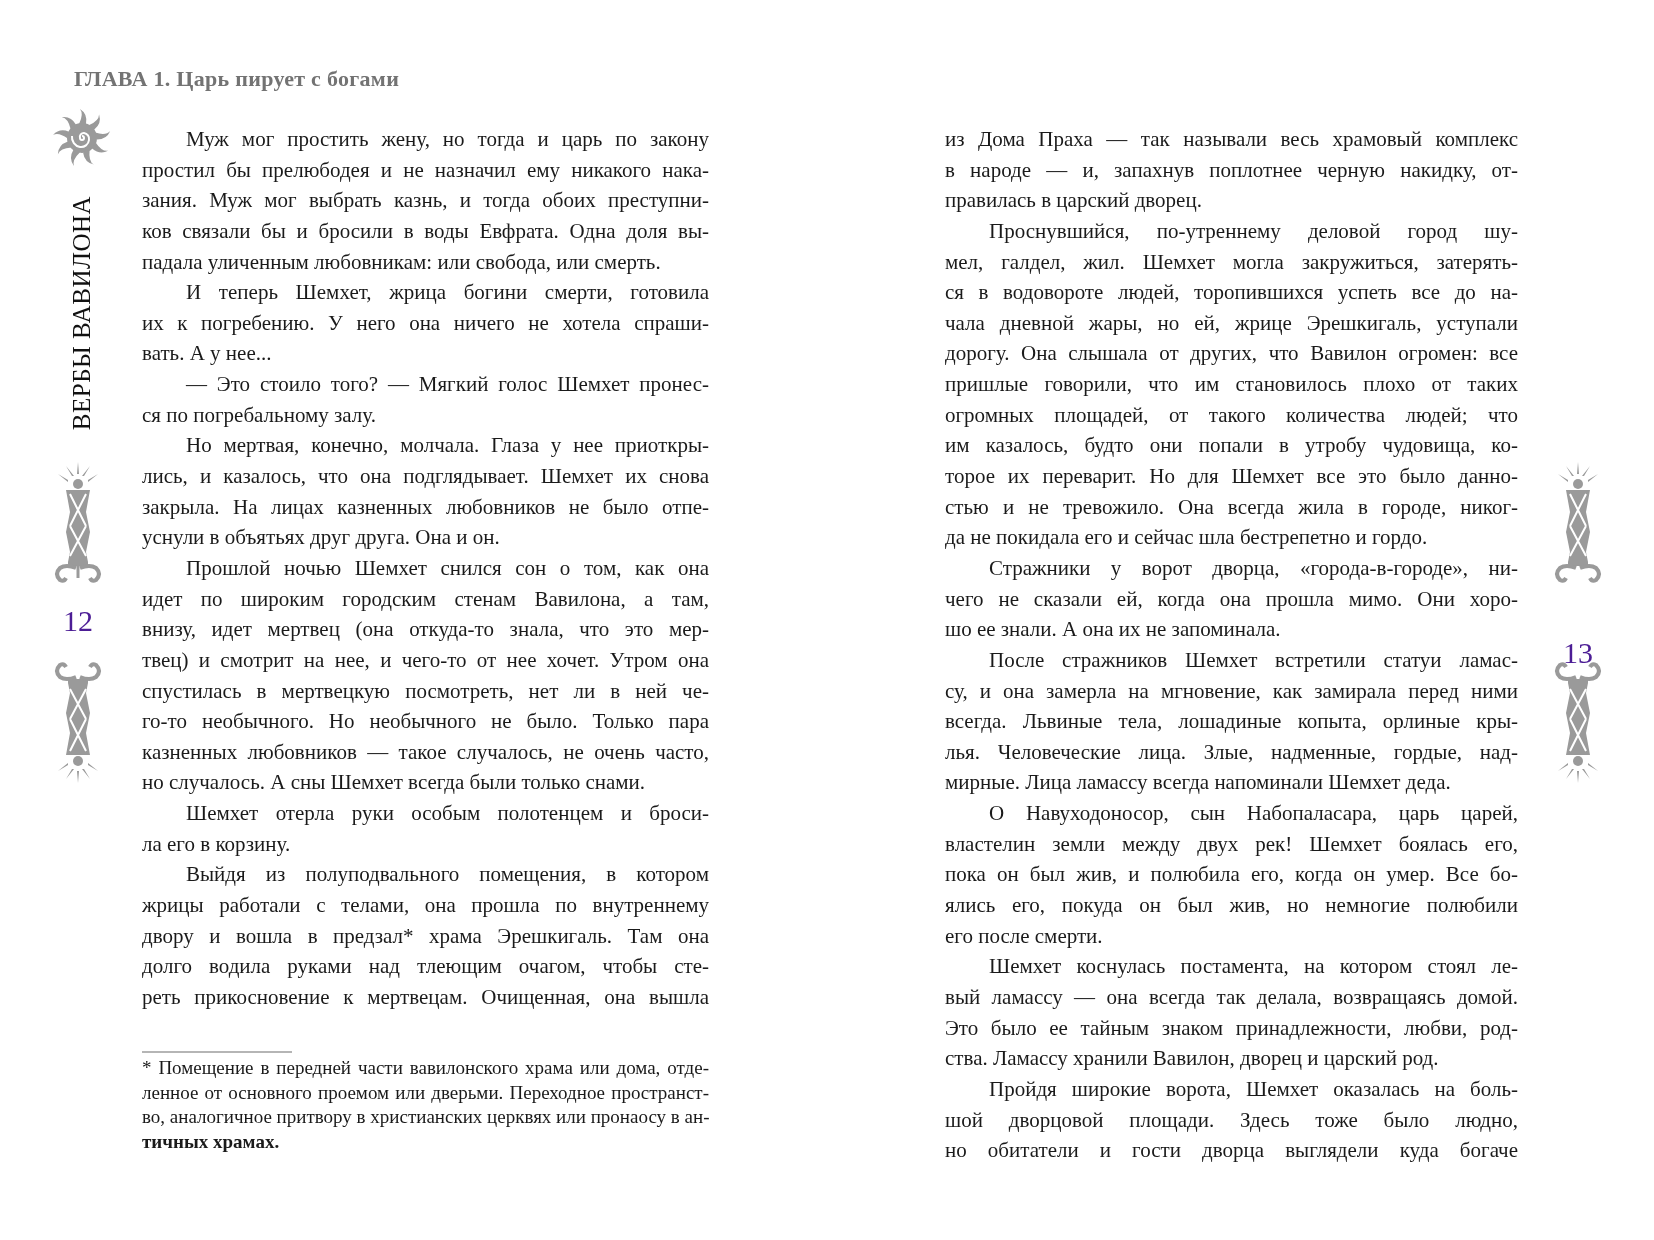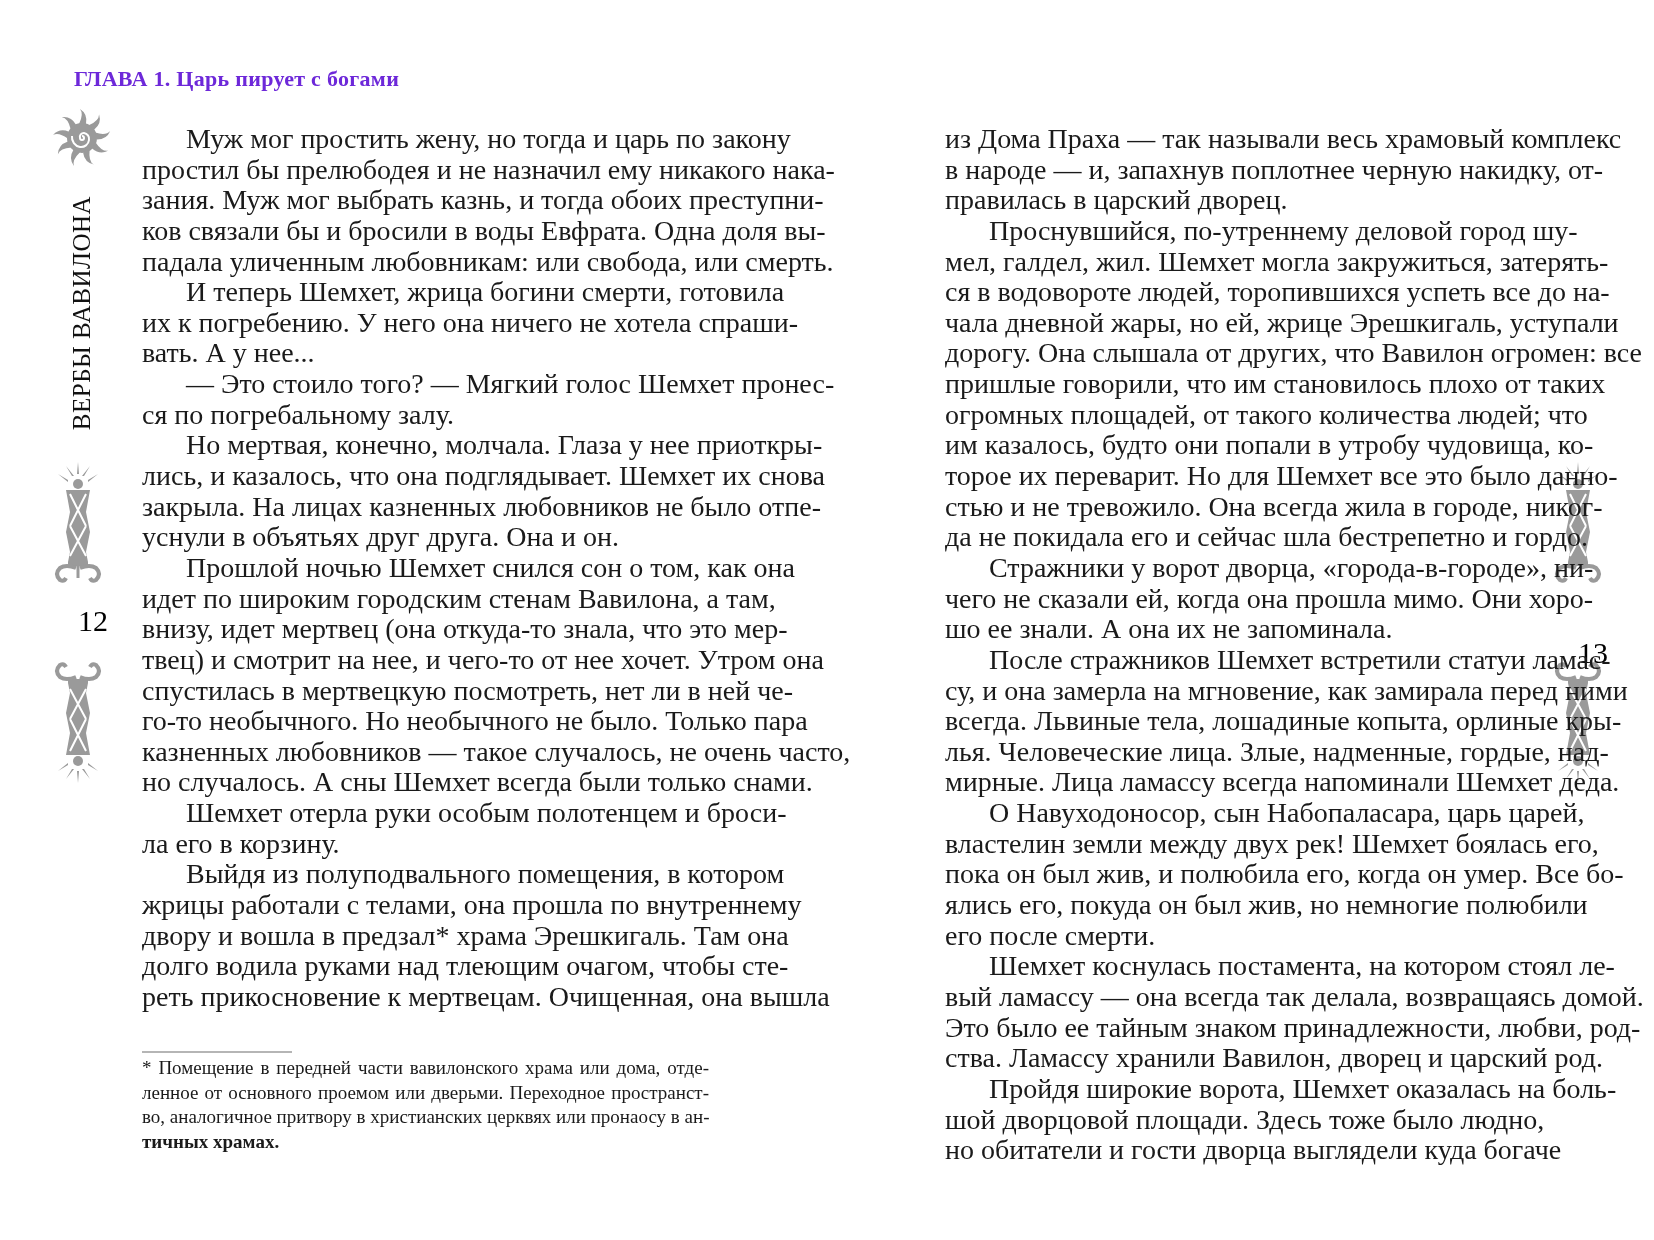--- a/index.html
+++ b/index.html
@@ -1,23 +1,23 @@
 <!DOCTYPE html>
 <html><head>
 <meta charset="utf-8">
 <style>
   html,body{margin:0;padding:0;background:#ffffff;}
   body{width:1654px;height:1240px;position:relative;overflow:hidden;font-family:"DejaVu Serif","Liberation Serif",serif;color:#1a1a1a;}
-  .header{position:absolute;left:74px;top:66px;font-family:"Liberation Serif",serif;font-weight:bold;font-size:22px;letter-spacing:0.3px;color:#6d28d9;}
+  .header{position:absolute;left:74px;top:66px;font-family:"Liberation Serif",serif;font-weight:bold;font-size:22px;letter-spacing:0.3px;color:#737373;}
   .vtitle{position:absolute;left:66px;top:190px;width:32px;height:245px;}
   .vtitle span{position:absolute;left:50%;top:50%;transform:translate(-50%,-50%) rotate(-90deg);white-space:nowrap;font-family:"Liberation Serif",serif;font-size:25px;letter-spacing:0.5px;color:#111;}
   .sun{position:absolute;left:52px;top:108px;width:60px;height:60px;}
   .orn{position:absolute;width:52px;height:130px;}
-  .pagenum{position:absolute;font-family:"Liberation Serif",serif;font-size:30px;color:#000000;width:60px;text-align:right;}
-  .page{position:absolute;top:124px;font-family:"Liberation Serif",serif;font-size:28px;line-height:30.65px;text-align:justify;}
+  .pagenum{position:absolute;font-family:"Liberation Serif",serif;font-size:30px;color:#4c1d95;width:60px;text-align:center;}
+  .page{position:absolute;top:124px;font-family:"Liberation Serif",serif;font-size:21px;line-height:30.65px;text-align:justify;}
   .page .ln{display:block;white-space:nowrap;text-align:justify;text-align-last:justify;height:30.65px;}
   .page .ln.last{text-align-last:left;}
   .page .ln.ind{padding-left:44px;}
   .left-page{left:142px;width:567px;}
   .right-page{left:945px;width:573px;}
   .fn-rule{position:absolute;left:142px;top:1051px;width:150px;height:2px;background:#b5b5b5;}
   .footnote{position:absolute;left:142px;top:1056px;width:567px;font-family:"Liberation Serif",serif;font-size:19px;line-height:24.5px;}
   .footnote .ln{display:block;white-space:nowrap;text-align:justify;text-align-last:justify;}
   .footnote .ln.last{text-align-last:left;font-weight:bold;}
 </style>

